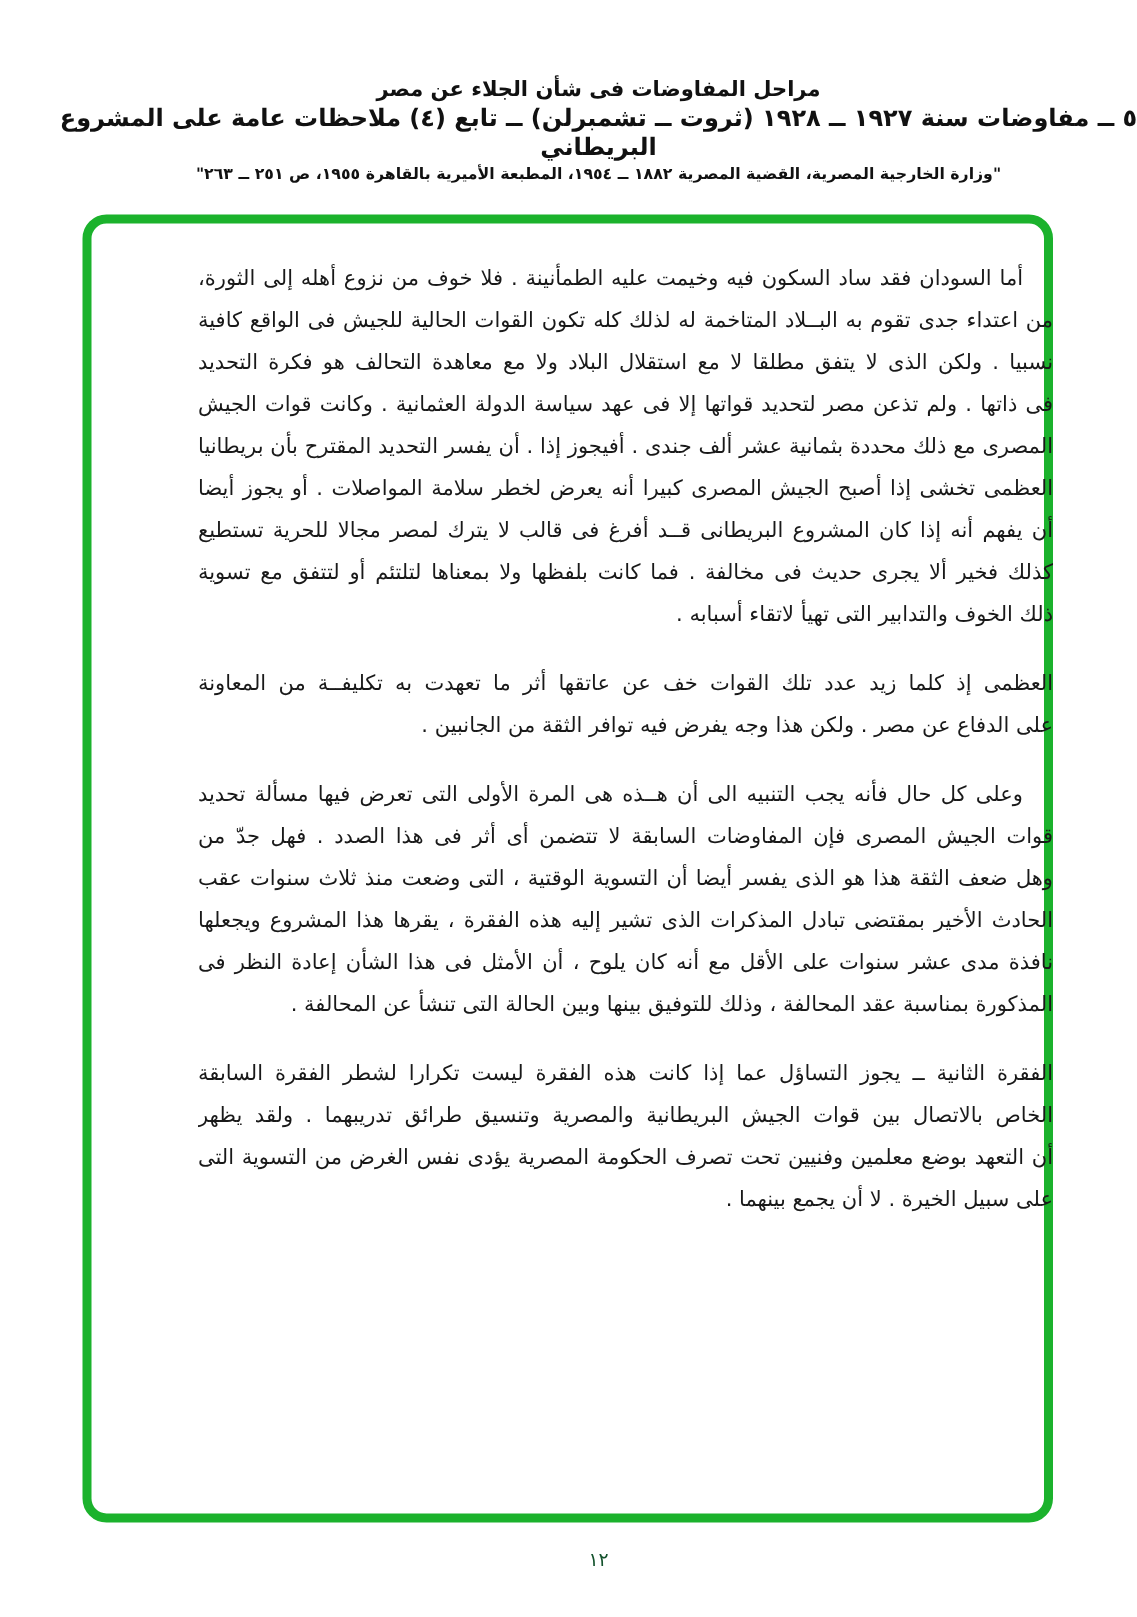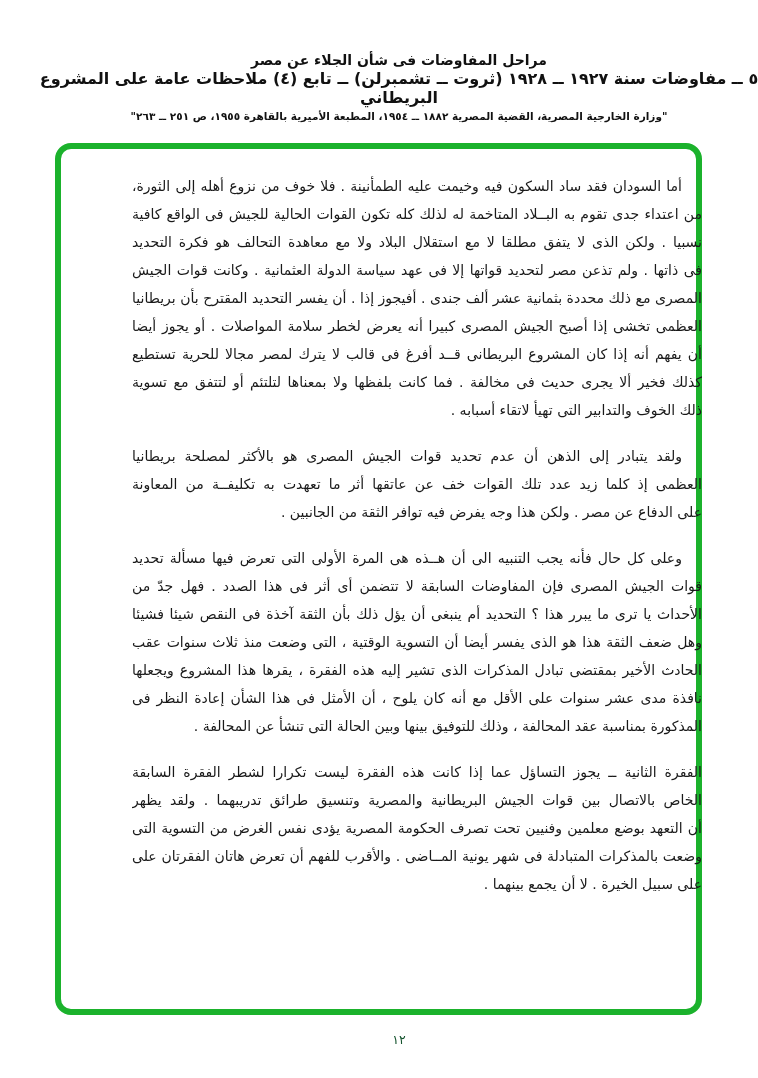--- a/index.html
+++ b/index.html
@@ -90,40 +90,37 @@
       <div class="tline">نسبيا . ولكن الذى لا يتفق مطلقا لا مع استقلال البلاد ولا مع معاهدة التحالف هو فكرة التحديد</div>
       <div class="tline">فى ذاتها . ولم تذعن مصر لتحديد قواتها إلا فى عهد سياسة الدولة العثمانية . وكانت قوات الجيش</div>
       <div class="tline">المصرى مع ذلك محددة بثمانية عشر ألف جندى . أفيجوز إذا . أن يفسر التحديد المقترح بأن بريطانيا</div>
       <div class="tline">العظمى تخشى إذا أصبح الجيش المصرى كبيرا أنه يعرض لخطر سلامة المواصلات . أو يجوز أيضا</div>
       <div class="tline">أن يفهم أنه إذا كان المشروع البريطانى قــد أفرغ فى قالب لا يترك لمصر مجالا للحرية تستطيع</div>
       <div class="tline">كذلك فخير ألا يجرى حديث فى مخالفة . فما كانت بلفظها ولا بمعناها لتلتئم أو لتتفق مع تسوية يفسدها</div>
       <div class="tline lastline">ذلك الخوف والتدابير التى تهيأ لاتقاء أسبابه .</div>
     </div>
 
     <div class="para">
-      <div class="tline first-indent">ولقد يتبادر إلى الذهن أن عدم تحديد قوات الجيش المصرى هو بالأكثر لمصلحة بريطانيا</div>
       <div class="tline">العظمى إذ كلما زيد عدد تلك القوات خف عن عاتقها أثر ما تعهدت به تكليفــة من المعاونة</div>
       <div class="tline lastline">على الدفاع عن مصر . ولكن هذا وجه يفرض فيه توافر الثقة من الجانبين .</div>
     </div>
 
     <div class="para">
       <div class="tline first-indent">وعلى كل حال فأنه يجب التنبيه الى أن هــذه هى المرة الأولى التى تعرض فيها مسألة تحديد</div>
       <div class="tline">قوات الجيش المصرى فإن المفاوضات السابقة لا تتضمن أى أثر فى هذا الصدد . فهل جدّ من</div>
-      <div class="tline">الأحداث يا ترى ما يبرر هذا ؟ التحديد أم ينبغى أن يؤل ذلك بأن الثقة آخذة فى النقص شيئا فشيئا</div>
       <div class="tline">وهل ضعف الثقة هذا هو الذى يفسر أيضا أن التسوية الوقتية ، التى وضعت منذ ثلاث سنوات عقب</div>
       <div class="tline">الحادث الأخير بمقتضى تبادل المذكرات الذى تشير إليه هذه الفقرة ، يقرها هذا المشروع ويجعلها</div>
       <div class="tline">نافذة مدى عشر سنوات على الأقل مع أنه كان يلوح ، أن الأمثل فى هذا الشأن إعادة النظر فى التسوية</div>
       <div class="tline lastline">المذكورة بمناسبة عقد المحالفة ، وذلك للتوفيق بينها وبين الحالة التى تنشأ عن المحالفة .</div>
     </div>
 
     <div class="para">
       <div class="tline">الفقرة الثانية ــ يجوز التساؤل عما إذا كانت هذه الفقرة ليست تكرارا لشطر الفقرة السابقة</div>
       <div class="tline">الخاص بالاتصال بين قوات الجيش البريطانية والمصرية وتنسيق طرائق تدريبهما . ولقد يظهر</div>
       <div class="tline">أن التعهد بوضع معلمين وفنيين تحت تصرف الحكومة المصرية يؤدى نفس الغرض من التسوية التى</div>
-      <div class="tline">وضعت بالمذكرات المتبادلة فى شهر يونية المــاضى . والأقرب للفهم أن تعرض هاتان الفقرتان على</div>
       <div class="tline lastline">على سبيل الخيرة . لا أن يجمع بينهما .</div>
     </div>
 
   </div>
 
   <div class="page-number">١٢</div>
 
 </div>
 
 </body></html>

